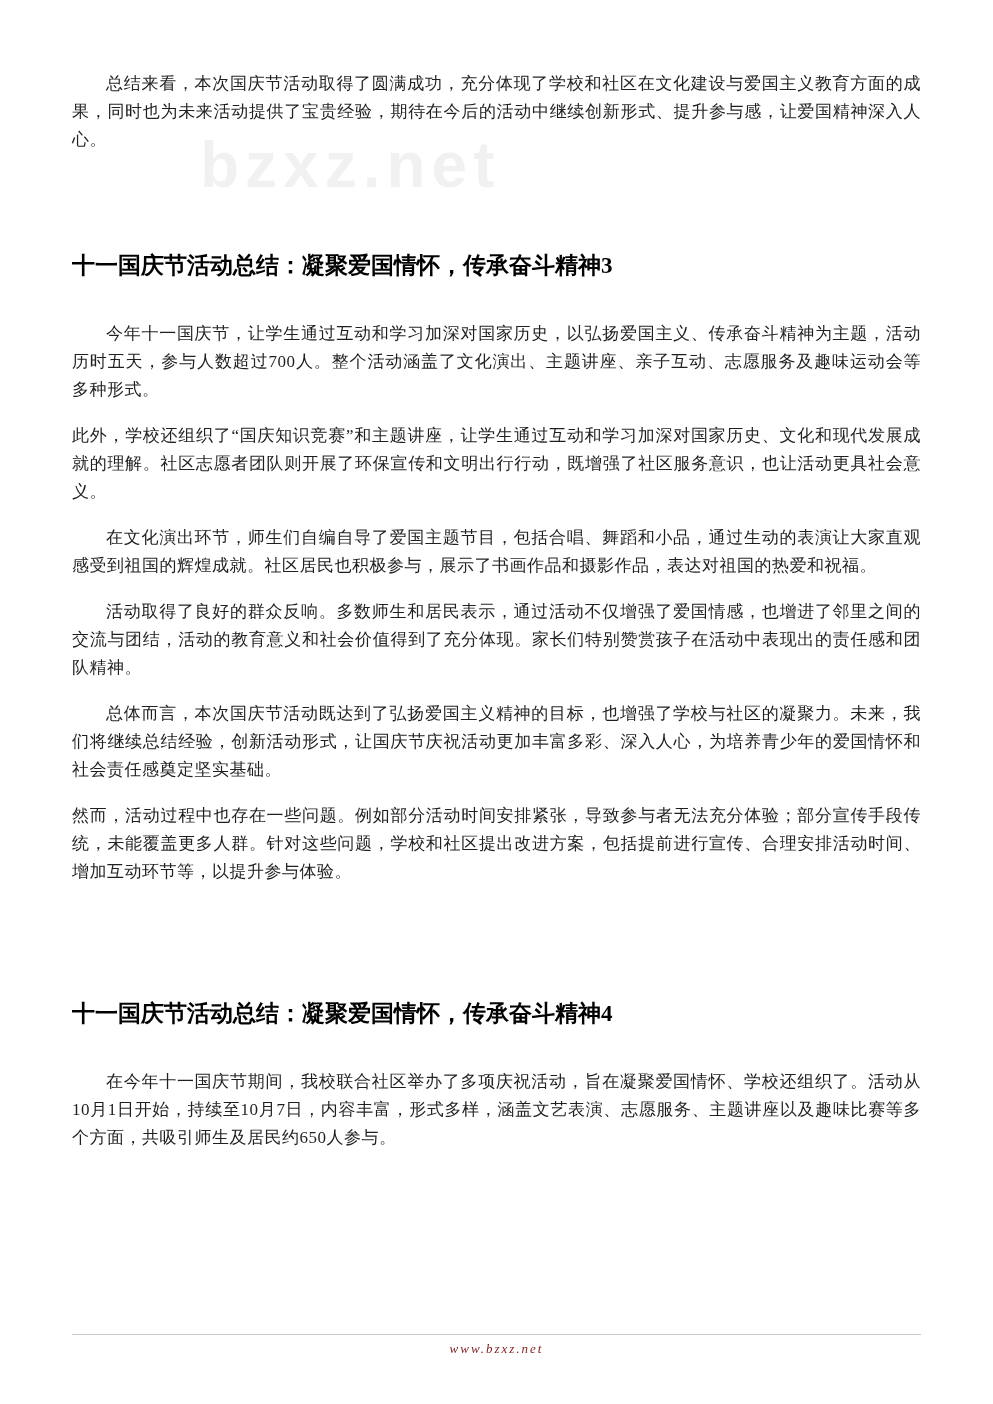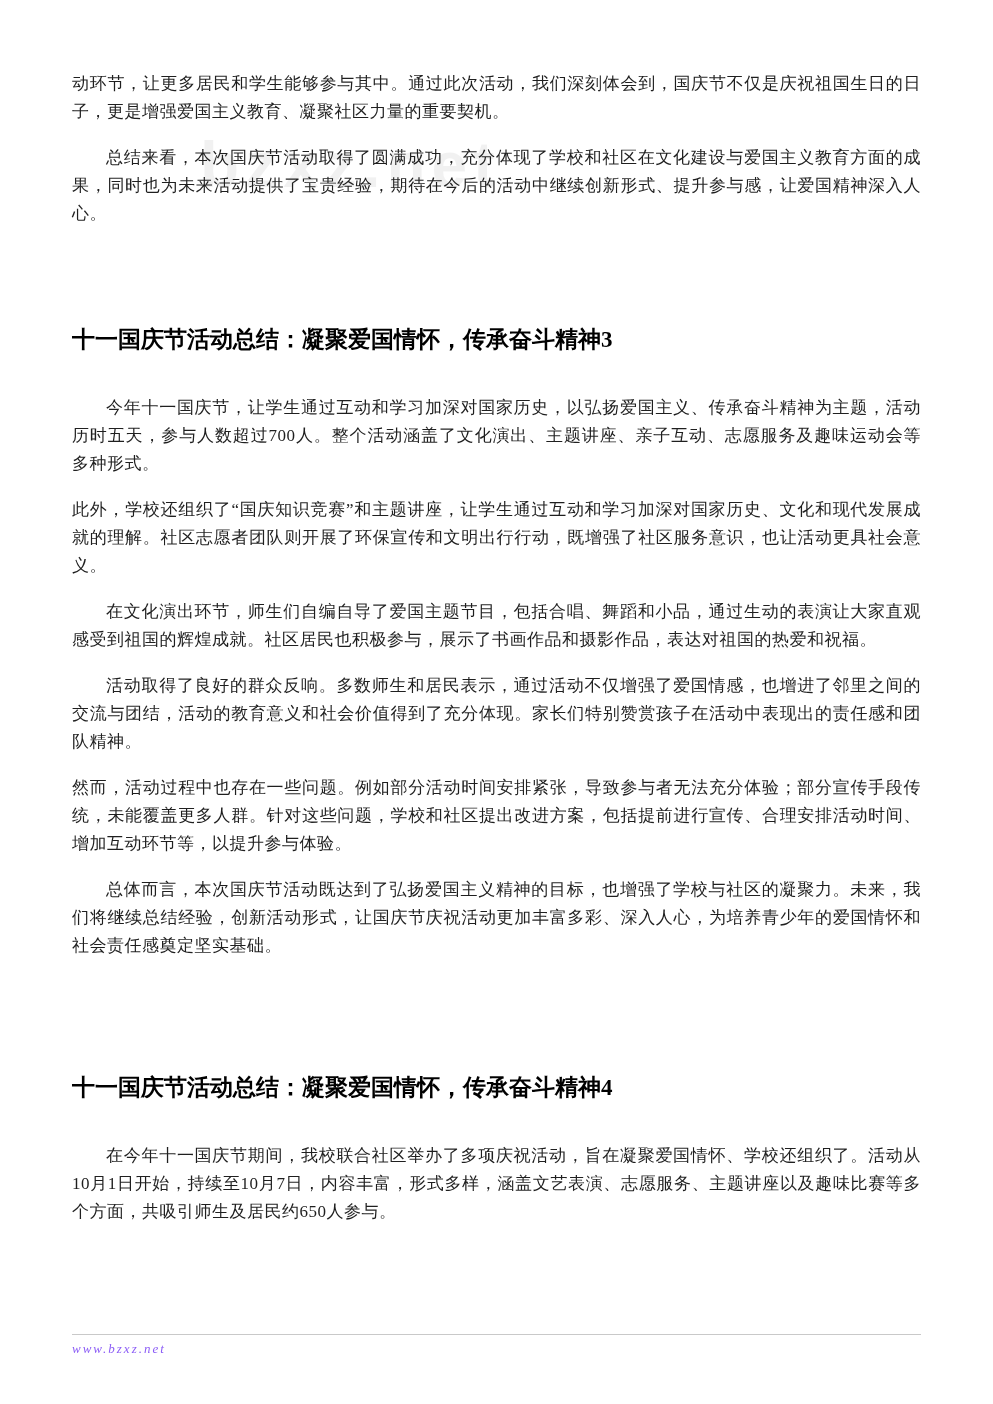--- a/index.html
+++ b/index.html
@@ -60,54 +60,53 @@
     left: 72px;
     right: 72px;
     top: 1334px;
   }
   .footer-rule {
     border-top: 1px solid #c9c9c9;
     height: 0;
   }
   .footer-site {
     margin-top: 6px;
-    text-align: left;
+    text-align: center;
     font-size: 13px;
     font-style: italic;
     letter-spacing: 2px;
-    color: #8b5cf6;
+    color: #7f1d1d;
     font-family: "Liberation Serif", "DejaVu Serif", serif;
   }
 </style>
 </head>
 <body>
 
 <div class="page">
 
   <div class="watermark">bzxz.net</div>
 
   <div class="content">
 
-    <p class="para">动环节，让更多居民和学生能够参与其中。通过此次活动，我们深刻体会到，国庆节不仅是庆祝祖国生日的日子，更是增强爱国主义教育、凝聚社区力量的重要契机。</p>
 
     <p class="para indent">总结来看，本次国庆节活动取得了圆满成功，充分体现了学校和社区在文化建设与爱国主义教育方面的成果，同时也为未来活动提供了宝贵经验，期待在今后的活动中继续创新形式、提升参与感，让爱国精神深入人心。</p>
 
     <h1 class="section-title">十一国庆节活动总结：凝聚爱国情怀，传承奋斗精神3</h1>
 
     <p class="para indent">今年十一国庆节，让学生通过互动和学习加深对国家历史，以弘扬爱国主义、传承奋斗精神为主题，活动历时五天，参与人数超过700人。整个活动涵盖了文化演出、主题讲座、亲子互动、志愿服务及趣味运动会等多种形式。</p>
 
     <p class="para">此外，学校还组织了“国庆知识竞赛”和主题讲座，让学生通过互动和学习加深对国家历史、文化和现代发展成就的理解。社区志愿者团队则开展了环保宣传和文明出行行动，既增强了社区服务意识，也让活动更具社会意义。</p>
 
     <p class="para indent">在文化演出环节，师生们自编自导了爱国主题节目，包括合唱、舞蹈和小品，通过生动的表演让大家直观感受到祖国的辉煌成就。社区居民也积极参与，展示了书画作品和摄影作品，表达对祖国的热爱和祝福。</p>
 
     <p class="para indent">活动取得了良好的群众反响。多数师生和居民表示，通过活动不仅增强了爱国情感，也增进了邻里之间的交流与团结，活动的教育意义和社会价值得到了充分体现。家长们特别赞赏孩子在活动中表现出的责任感和团队精神。</p>
 
+    <p class="para indent">总体而言，本次国庆节活动既达到了弘扬爱国主义精神的目标，也增强了学校与社区的凝聚力。未来，我们将继续总结经验，创新活动形式，让国庆节庆祝活动更加丰富多彩、深入人心，为培养青少年的爱国情怀和社会责任感奠定坚实基础。</p>
+
     <p class="para">然而，活动过程中也存在一些问题。例如部分活动时间安排紧张，导致参与者无法充分体验；部分宣传手段传统，未能覆盖更多人群。针对这些问题，学校和社区提出改进方案，包括提前进行宣传、合理安排活动时间、增加互动环节等，以提升参与体验。</p>
-
-    <p class="para indent">总体而言，本次国庆节活动既达到了弘扬爱国主义精神的目标，也增强了学校与社区的凝聚力。未来，我们将继续总结经验，创新活动形式，让国庆节庆祝活动更加丰富多彩、深入人心，为培养青少年的爱国情怀和社会责任感奠定坚实基础。</p>
 
     <h1 class="section-title second">十一国庆节活动总结：凝聚爱国情怀，传承奋斗精神4</h1>
 
     <p class="para indent">在今年十一国庆节期间，我校联合社区举办了多项庆祝活动，旨在凝聚爱国情怀、学校还组织了。活动从10月1日开始，持续至10月7日，内容丰富，形式多样，涵盖文艺表演、志愿服务、主题讲座以及趣味比赛等多个方面，共吸引师生及居民约650人参与。</p>
 
   </div>
 
   <div class="footer">
     <div class="footer-rule"></div>
     <div class="footer-site">www.bzxz.net</div>

